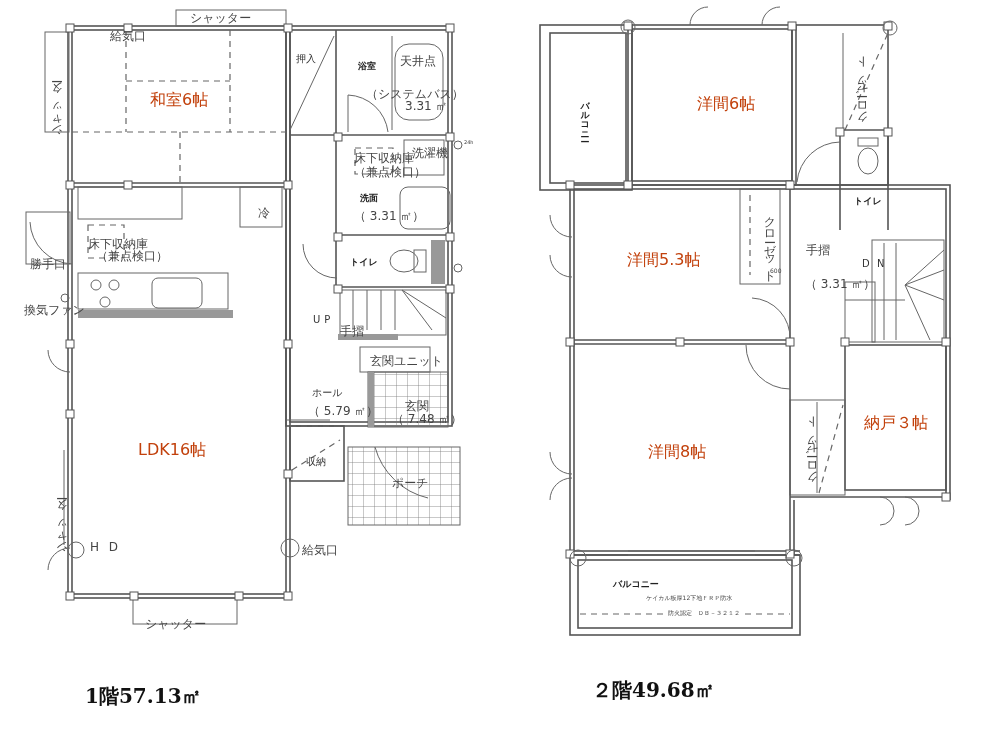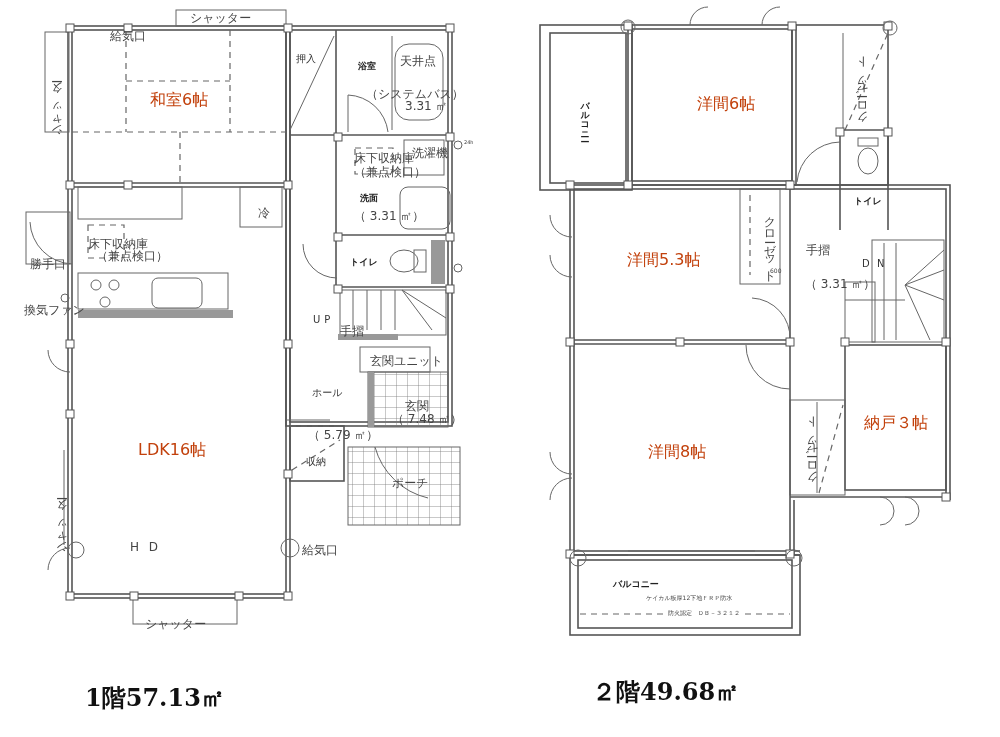--- a/index.html
+++ b/index.html
@@ -8,21 +8,21 @@
   .wall{fill:none;stroke:#555;stroke-width:1.6;}
   .thin{fill:none;stroke:#666;stroke-width:1;}
   .dash{fill:none;stroke:#666;stroke-width:1.2;stroke-dasharray:6 5;}
   .grey{fill:#999;}
   .lbl{position:absolute;white-space:nowrap;line-height:1;}
   .room-big{font-size:16px;color:#c2410c;}
   .room-sm{font-size:10px;color:#333;}
   .room-xs{font-size:12px;color:#444;}
   .bold-sm{font-size:9px;font-weight:bold;color:#222;}
   .vert{writing-mode:vertical-rl;}
-  .floor-area{font-family:"DejaVu Serif",serif;font-weight:bold;font-size:24px;color:#111;}
+  .floor-area{font-family:"DejaVu Serif",serif;font-weight:bold;font-size:20px;color:#111;}
 </style>
 </head>
 <body>
 
 <svg id="plan" viewBox="0 0 1000 737" xmlns="http://www.w3.org/2000/svg">
   <defs>
     <pattern id="tilegrid" width="11" height="11" patternUnits="userSpaceOnUse">
       <path d="M11 0 L0 0 0 11" fill="none" stroke="#777" stroke-width="0.8"></path>
     </pattern>
   </defs>
@@ -250,27 +250,27 @@
   <span class="lbl room-xs" style="left:258px;top:207px;">冷</span>
   <span class="lbl room-xs" style="left:88px;top:238px;">床下収納庫</span>
   <span class="lbl room-xs" style="left:96px;top:250px;">（兼点検口）</span>
   <span class="lbl room-xs" style="left:30px;top:258px;">勝手口</span>
   <span class="lbl room-xs" style="left:24px;top:304px;">換気ファン</span>
   <span class="lbl bold-sm" style="left:350px;top:258px;">トイレ</span>
   <span class="lbl room-sm" style="left:313px;top:315px;letter-spacing:4px;">UP</span>
   <span class="lbl room-xs" style="left:340px;top:325px;">手摺</span>
   <span class="lbl room-xs" style="left:370px;top:355px;">玄関ユニット</span>
   <span class="lbl room-sm" style="left:312px;top:388px;font-family:Liberation Serif, serif;">ホール</span>
-  <span class="lbl room-xs" style="left:308px;top:405px;margin-top:24px;">（ 5.79 ㎡）</span>
+  <span class="lbl room-xs" style="left:308px;top:405px;">（ 5.79 ㎡）</span>
   <span class="lbl room-xs" style="left:405px;top:400px;">玄関</span>
   <span class="lbl room-xs" style="left:392px;top:413px;">（ 7.48 ㎡）</span>
   <span class="lbl room-sm" style="left:306px;top:457px;">収納</span>
   <span class="lbl room-xs" style="left:392px;top:477px;">ポーチ</span>
   <span class="lbl room-big" style="left:138px;top:442px;">LDK16帖</span>
-  <span class="lbl room-xs" style="left:90px;top:541px;letter-spacing:3px;margin-left:40px;">H D</span>
+  <span class="lbl room-xs" style="left:90px;top:541px;letter-spacing:3px;">H D</span>
   <span class="lbl room-xs" style="left:302px;top:544px;">給気口</span>
   <span class="lbl room-xs" style="left:110px;top:30px;">給気口</span>
   <span class="lbl room-xs" style="left:190px;top:12px;">シャッター</span>
   <span class="lbl room-xs vert" style="left:51px;top:88px;transform:rotate(180deg);">シャッター</span>
   <span class="lbl room-xs vert" style="left:56px;top:505px;transform:rotate(180deg);">シャッター</span>
   <span class="lbl room-xs" style="left:145px;top:618px;">シャッター</span>
   <span class="lbl room-xs" style="left:464px;top:140px;font-size:5px;">24h</span>
 </div>
 
 <div>

